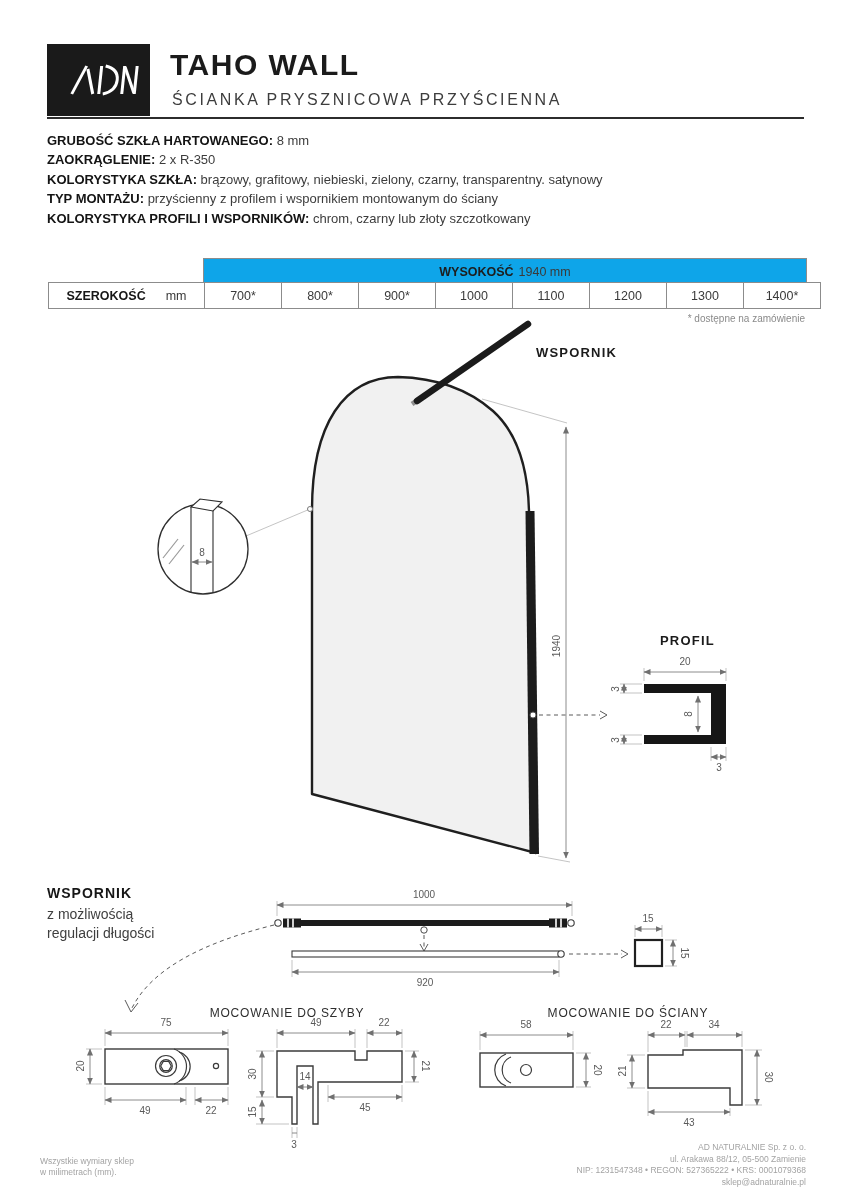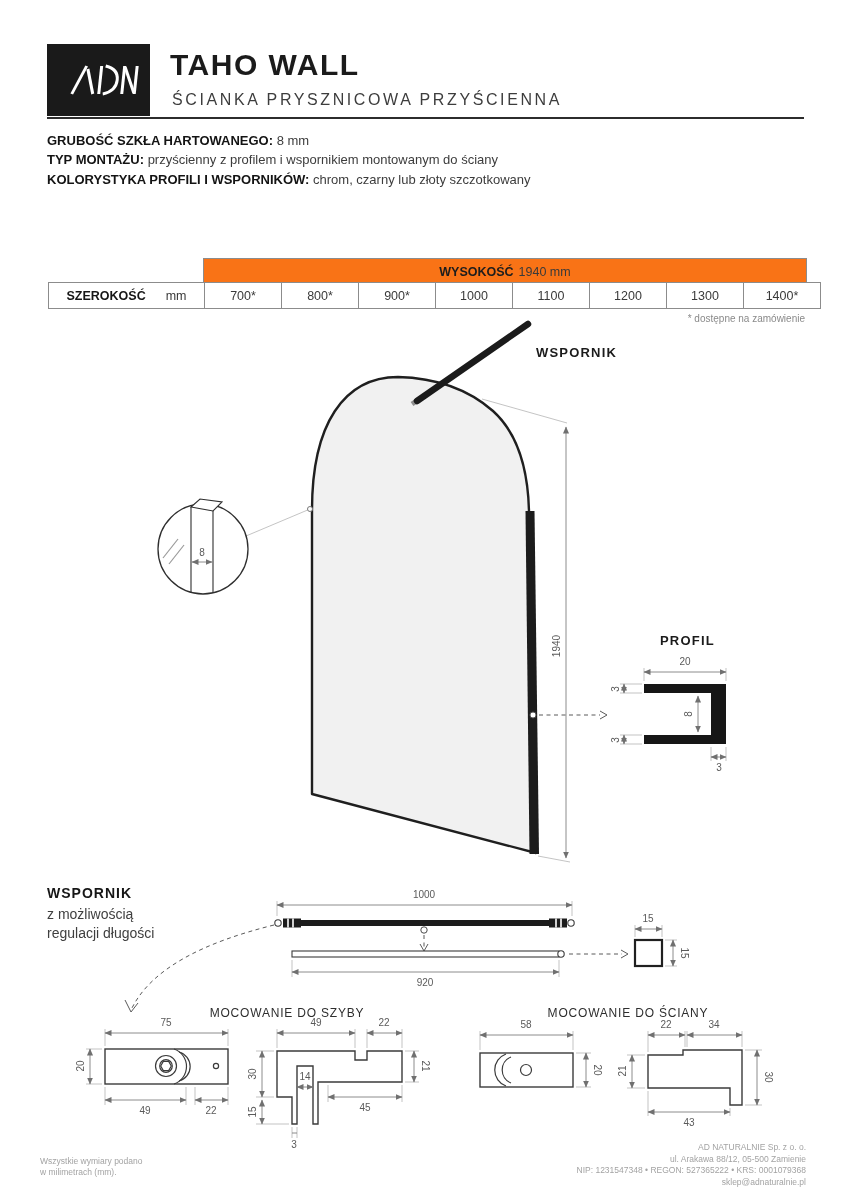--- a/index.html
+++ b/index.html
@@ -13,21 +13,21 @@
   .subtitle{left:172px;top:91px;font-size:16px;letter-spacing:2.6px;color:#3d3d3d;}
   .head-rule{left:47px;top:117px;width:757px;height:0;border-top:2px solid #2c2c2c;}
 
   
   .specs{left:47px;top:131px;font-size:13px;line-height:19.4px;color:#3c3c3c;}
   .specs b{color:#141414;}
 
   
   .tbl{left:48px;top:258px;font-size:12.5px;}
   .tbl-head{position:absolute;left:155px;top:0;width:602px;height:25px;border:1px solid #8c8c8c;
-            display:flex;align-items:center;justify-content:center;gap:5px;background:#f97316;}
+            display:flex;align-items:center;justify-content:center;gap:5px;background:#0ea5e9;}
   .tbl-row{position:absolute;left:0;top:24px;display:flex;}
   .cell{height:25px;border:1px solid #8c8c8c;margin-left:-1px;display:flex;align-items:center;
         justify-content:center;background:#fff;color:#3a3a3a;}
   .cell.first{margin-left:0;width:155px;gap:20px;}
   .cell.num{width:76px;}
   .footnote{right:44px;top:313px;font-size:10px;color:#8a8a8a;}
 
   
   .bracket-txt{left:47px;top:884px;font-size:14px;color:#3f3f3f;line-height:19px;}
   .bracket-txt b{display:block;font-size:14px;letter-spacing:1px;color:#161616;margin-bottom:2px;}
@@ -269,20 +269,22 @@
         <path d="M86.5,50 L86.5,22"></path>
       </g>
     </svg>
   </div>
   <div class="abs title">TAHO WALL</div>
   <div class="abs subtitle">ŚCIANKA PRYSZNICOWA PRZYŚCIENNA</div>
   <div class="abs head-rule"></div>
 
   <div class="abs specs">
     <div><b>GRUBOŚĆ SZKŁA HARTOWANEGO:</b> <span>8 mm</span></div>
+    <div><b>ZAOKRĄGLENIE:</b> <span>2 x R-350</span></div>
+    <div><b>KOLORYSTYKA SZKŁA:</b> <span>brązowy, grafitowy, niebieski, zielony, czarny, transparentny. satynowy</span></div>
     <div><b>TYP MONTAŻU:</b> <span>przyścienny z profilem i wspornikiem montowanym do ściany</span></div>
     <div><b>KOLORYSTYKA PROFILI I WSPORNIKÓW:</b> <span>chrom, czarny lub złoty szczotkowany</span></div>
   </div>
 
   <div class="abs tbl">
     <div class="tbl-head">
       <b>WYSOKOŚĆ</b>
       <span style="color:#3a3a3a">1940 mm</span>
     </div>
     <div class="tbl-row">
@@ -302,21 +304,21 @@
   </div>
   <div class="abs footnote">* dostępne na zamówienie</div>
 
   <div class="abs bracket-txt">
     <b>WSPORNIK</b>
     <span>z możliwością</span><br>
     <span>regulacji długości</span>
   </div>
 
   <div class="abs foot-note">
-    <div>Wszystkie wymiary podano</div>
+    <div>Wszystkie wymiary sklep</div>
     <div>w milimetrach (mm).</div>
   </div>
   <div class="abs foot-co">
     <div>AD NATURALNIE Sp. z o. o.</div>
     <div>ul. Arakawa 88/12, 05-500 Zamienie</div>
     <div>NIP: 1231547348 • REGON: 527365222 • KRS: 0001079368</div>
     <div>sklep@adnaturalnie.pl</div>
   </div>
 
 </div>

